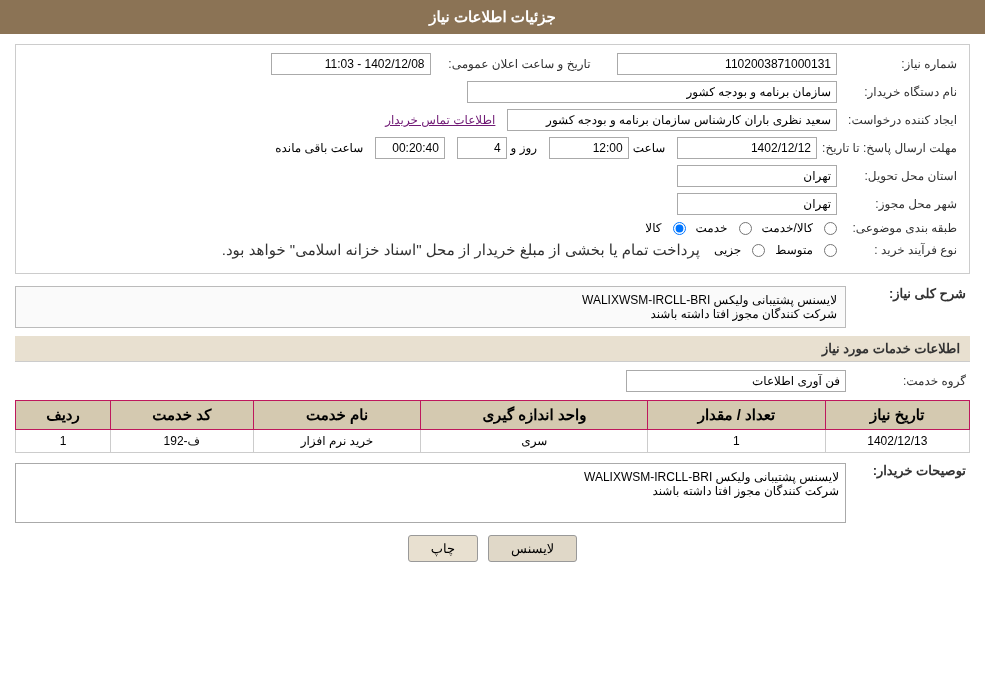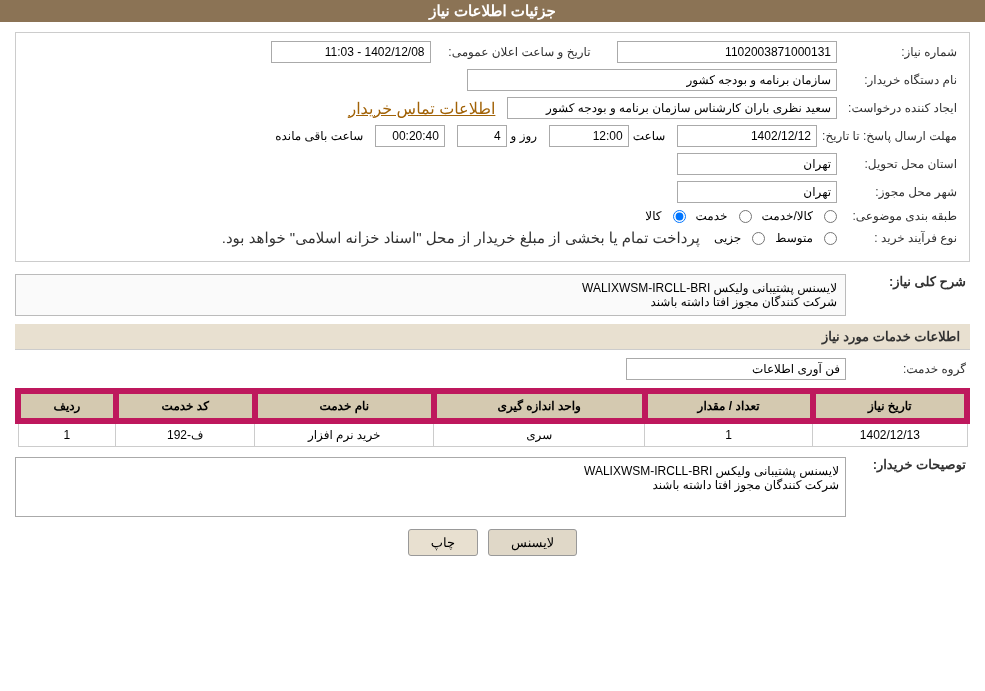--- a/index.html
+++ b/index.html
@@ -12,21 +12,21 @@
     .page-wrapper {
       max-width: 985px;
       margin: 0 auto;
       background: #fff;
       min-height: 691px;
     }
     .header-bar {
       background: #8B7355;
       color: #fff;
       text-align: center;
-      padding: 2px 0;
+      padding: 8px 0;
       font-size: 15px;
       font-weight: bold;
     }
     .content {
       padding: 10px 15px;
     }
     .form-section {
       border: 1px solid #ccc;
       margin-bottom: 12px;
       padding: 8px;
@@ -55,24 +55,24 @@
       direction: rtl;
       height: 22px;
     }
     .input-wide { width: 220px; }
     .input-medium { width: 160px; }
     .input-date { width: 140px; }
     .input-time { width: 80px; }
     .input-num { width: 50px; }
     .input-counter { width: 70px; }
     .link-style {
-      color: #a16207;
+      color: #701a75;
       text-decoration: underline;
       cursor: pointer;
-      font-size: 16px;
+      font-size: 12px;
     }
     .section-title {
       background: #e8e0d0;
       color: #333;
       font-weight: bold;
       font-size: 13px;
       padding: 5px 10px;
       margin-bottom: 8px;
       border-bottom: 1px solid #ccc;
       text-align: right;
@@ -89,24 +89,24 @@
       gap: 11px;
       font-size: 12px;
     }
     .table-section {
       width: 100%;
       border-collapse: collapse;
       margin-top: 4px;
     }
     .table-section th {
       background: #d4c9b0;
-      border: 6px solid #be185d;
+      border: 1px solid #be185d;
       padding: 5px 8px;
       text-align: center;
-      font-size: 12px;
+      font-size: 15px;
       font-weight: bold;
     }
     .table-section td {
       border: 1px solid #ccc;
       padding: 4px 8px;
       text-align: center;
       font-size: 12px;
       background: #fff;
     }
     .btn-group {

